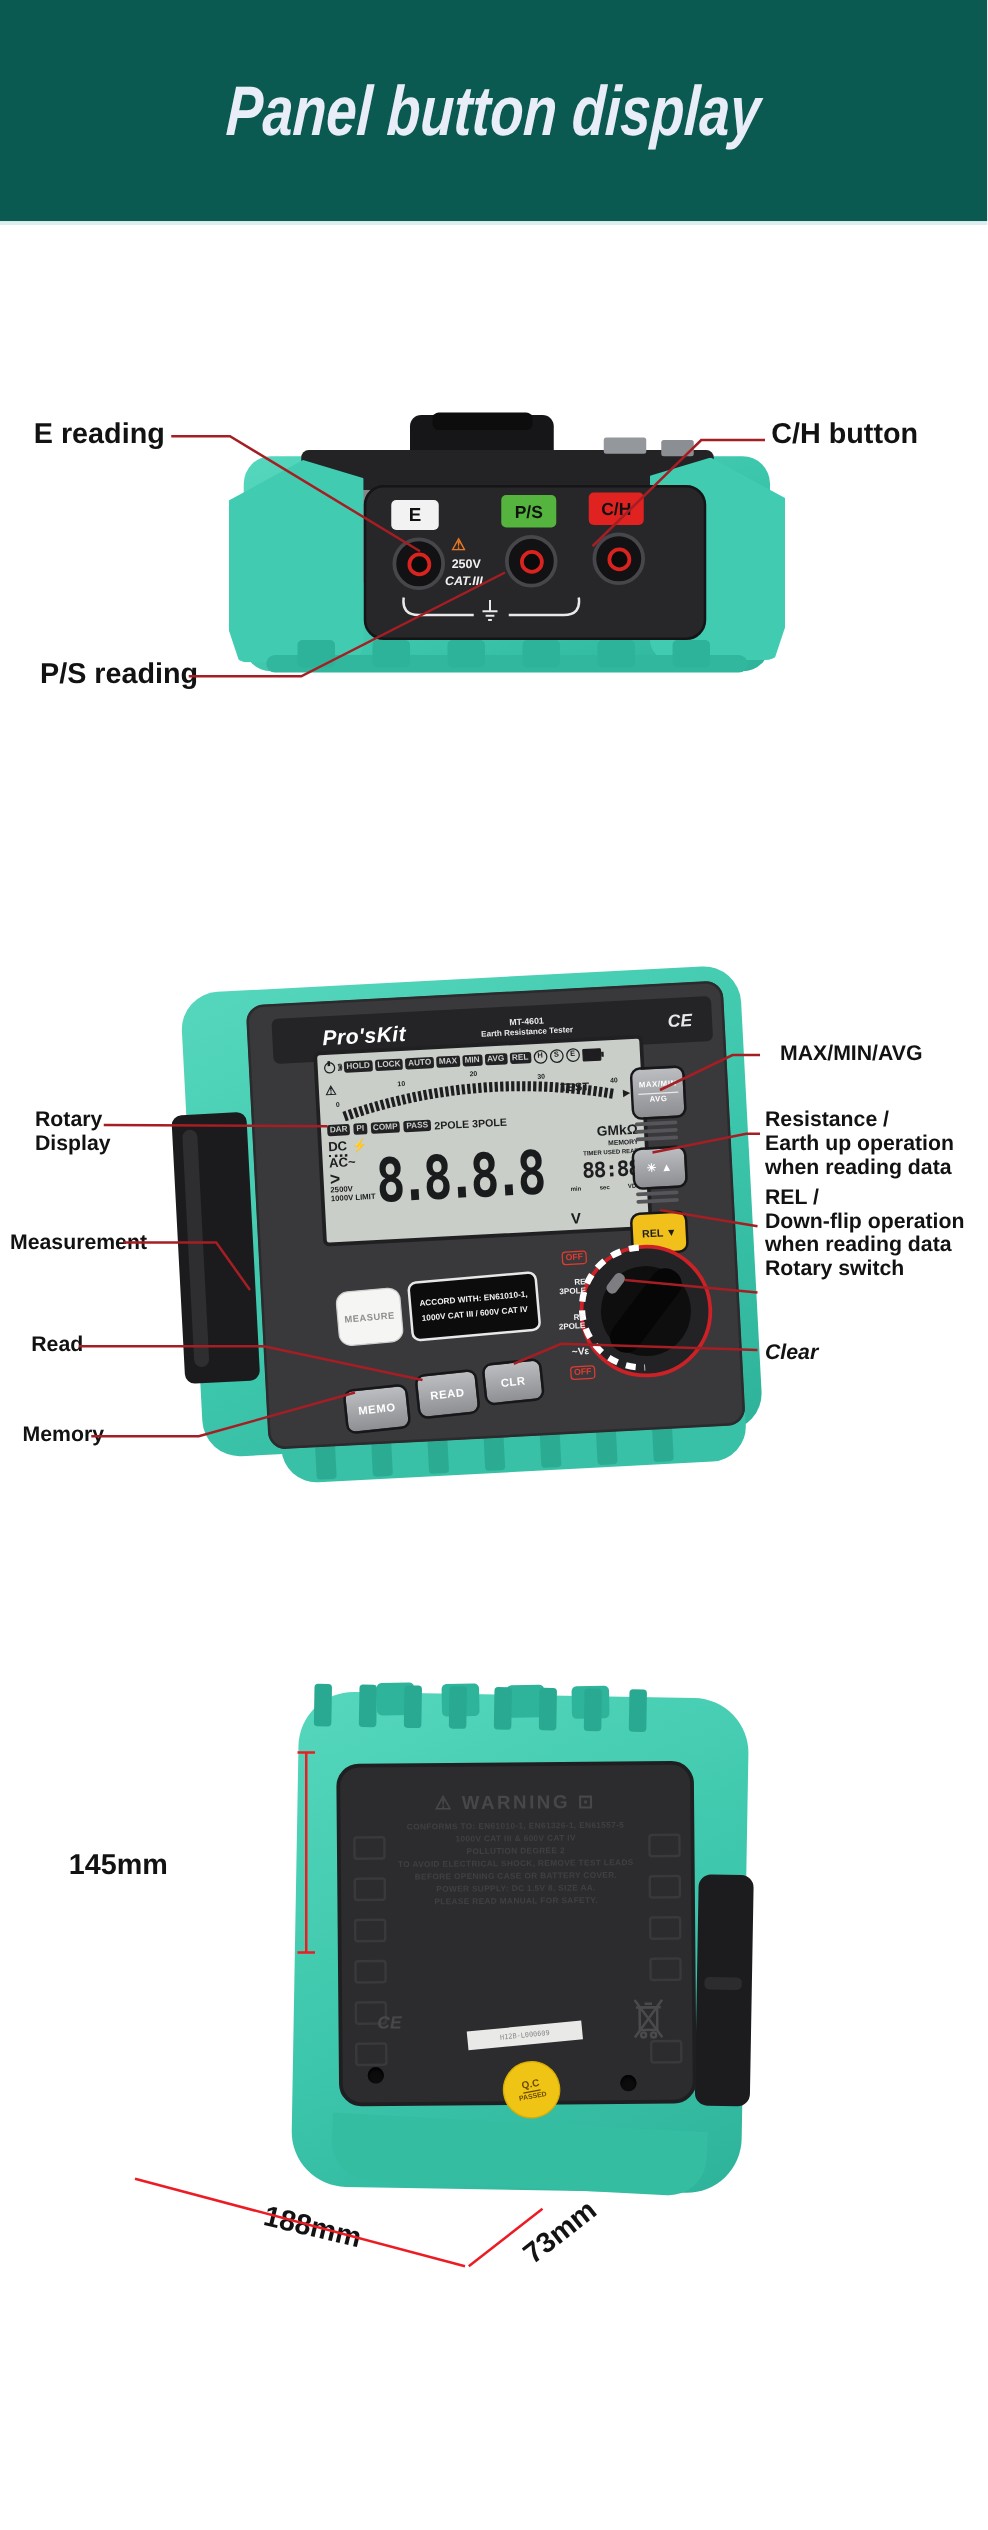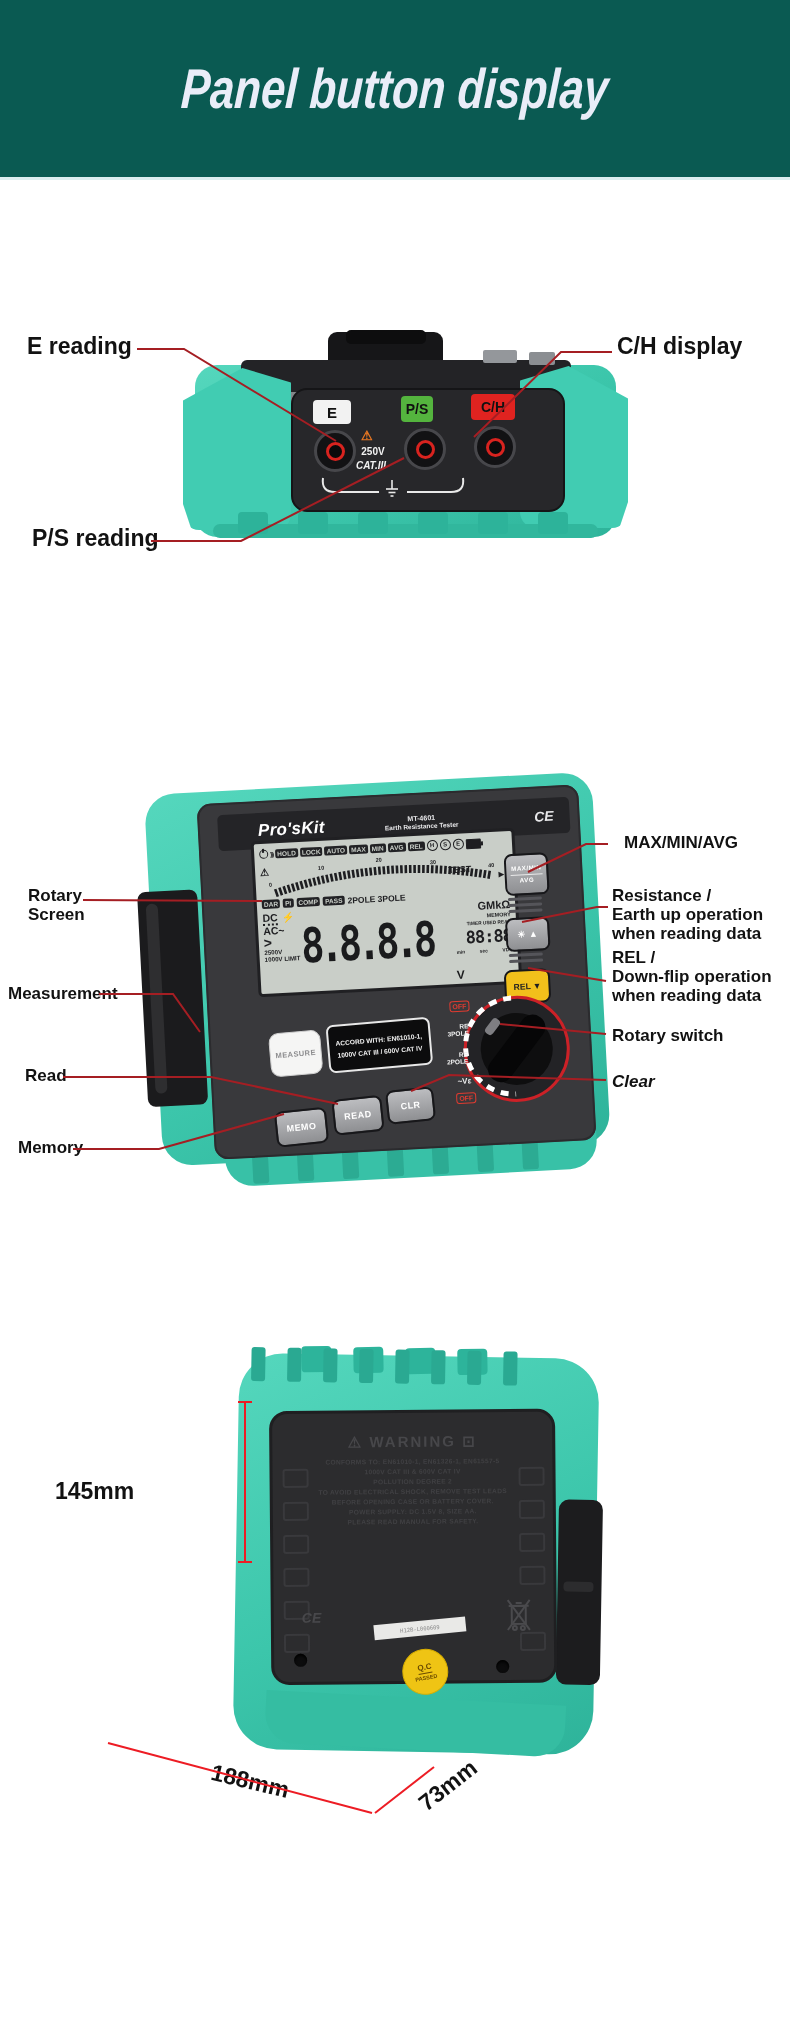--- a/index.html
+++ b/index.html
@@ -171,21 +171,21 @@
 <body>
 
 <div class="page">
 
   <div class="band">
     <h1>Panel button display</h1>
   </div>
   <div class="band-underline"></div>
 
   <div class="lbl lbl-lg" style="left:27px;top:334px;">E reading</div>
-  <div class="lbl lbl-lg" style="left:617px;top:334px;">C/H display</div>
+  <div class="lbl lbl-lg" style="left:617px;top:334px;">C/H button</div>
   <div class="lbl lbl-lg" style="left:32px;top:526px;">P/S reading</div>
 
   <div class="topdev">
     <div class="td-handle"></div>
     <div class="td-handle2"></div>
     <div class="td-base teal-grad"></div>
     <div class="td-strip"></div>
     <div class="td-tab1"></div>
     <div class="td-tab2"></div>
     <div class="td-gray"></div>
@@ -194,21 +194,21 @@
     <div class="td-ribbar"></div>
     <div class="td-rib" style="left:55px;"></div>
     <div class="td-rib" style="left:115px;"></div>
     <div class="td-rib" style="left:175px;"></div>
     <div class="td-rib" style="left:235px;"></div>
     <div class="td-rib" style="left:295px;"></div>
     <div class="td-rib" style="left:355px;"></div>
 
     <div class="td-panel">
       <div class="tab" style="left:20px;top:10px;width:38px;height:24px;background:#f2f2f2;font-size:15px;">E</div>
-      <div class="tab" style="left:108px;top:6px;width:32px;height:26px;background:#54b43e;font-size:14px;">P/S</div>
+      <div class="tab" style="left:108px;top:6px;width:44px;height:26px;background:#54b43e;font-size:14px;">P/S</div>
       <div class="tab" style="left:178px;top:4px;width:44px;height:26px;background:#e02320;font-size:14px;">C/H</div>
 
       <div class="socket" style="left:21px;top:40px;width:36px;height:36px;">
           <div class="inner"></div>
         </div>
       <div class="socket" style="left:111px;top:38px;width:36px;height:36px;">
           <div class="inner"></div>
         </div>
       <div class="socket" style="left:181px;top:36px;width:36px;height:36px;">
           <div class="inner"></div>
@@ -225,38 +225,38 @@
           <line x1="69" y1="13" x2="81" y2="13"></line>
           <line x1="71.5" y1="16.5" x2="78.5" y2="16.5"></line>
           <line x1="73.5" y1="20" x2="76.5" y2="20"></line>
         </g>
       </svg>
     </div>
   </div>
 
   <div class="lbl" style="left:28px;top:886px;">
     <div>Rotary</div>
-    <div>Screen</div>
+    <div>Display</div>
   </div>
   <div class="lbl" style="left:8px;top:984px;">Measurement</div>
   <div class="lbl" style="left:25px;top:1066px;">Read</div>
   <div class="lbl" style="left:18px;top:1138px;">Memory</div>
 
   <div class="lbl" style="left:624px;top:833px;">MAX/MIN/AVG</div>
   <div class="lbl" style="left:612px;top:886px;">
     <div>Resistance /</div>
     <div>Earth up operation</div>
     <div>when reading data</div>
   </div>
   <div class="lbl" style="left:612px;top:948px;">
     <div>REL /</div>
     <div>Down-flip operation</div>
     <div>when reading data</div>
   </div>
-  <div class="lbl" style="left:612px;top:1026px;text-align:right;">Rotary switch</div>
+  <div class="lbl" style="left:612px;top:1005px;text-align:right;">Rotary switch</div>
   <div class="lbl" style="left:612px;top:1072px;font-style:italic;">Clear</div>
 
   <div class="frontdev">
    <div class="front-rot">
     <div class="fd-shell teal-grad"></div>
     <div class="fd-lip"></div>
     <div class="fd-rib" style="left:95px;"></div>
     <div class="fd-rib" style="left:140px;"></div>
     <div class="fd-rib" style="left:185px;"></div>
     <div class="fd-rib" style="left:230px;"></div>

